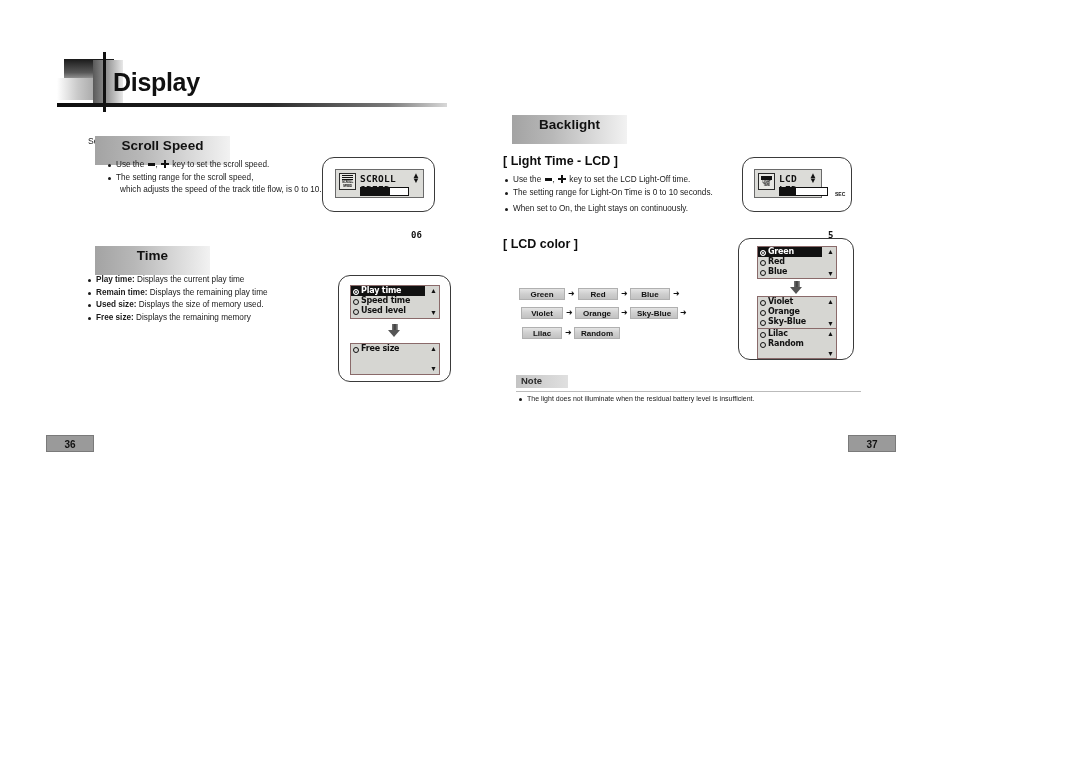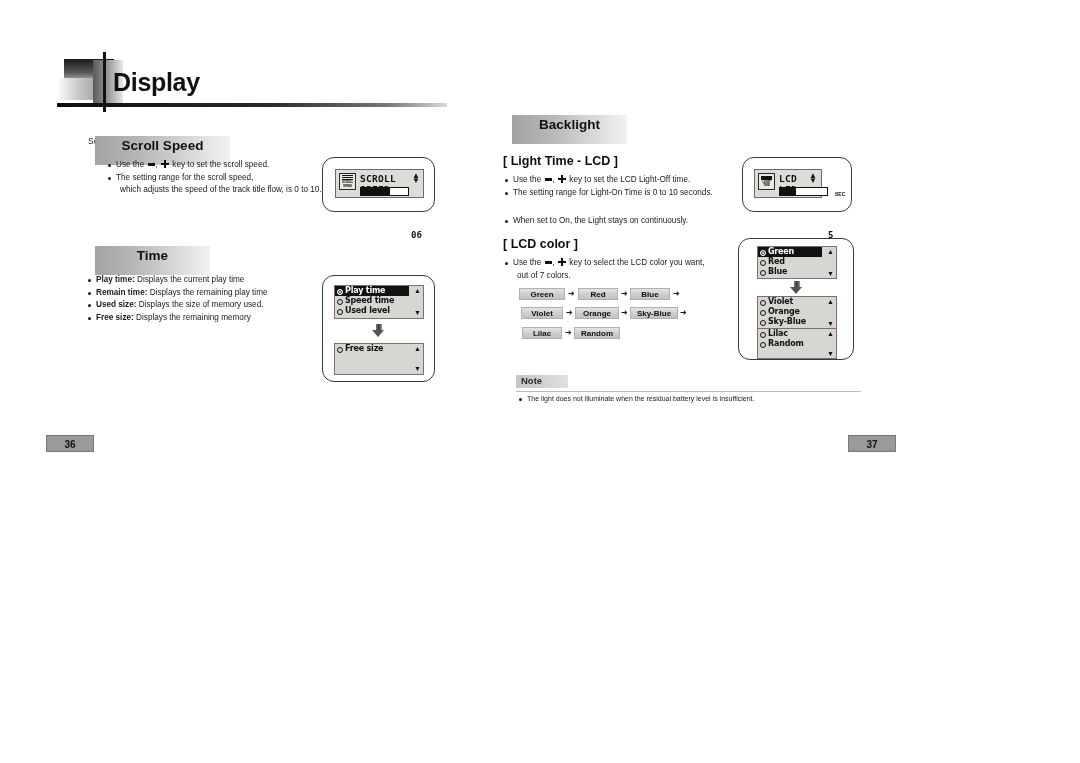--- a/index.html
+++ b/index.html
@@ -162,21 +162,21 @@
 
   <div class="sect-bar" style="left:95px; top:246px; width:115px;">Time</div>
 
   <div class="blist" style="left:88px; top:274px;">
     <div class="bline"><b>Play time:</b><span> Displays the current play time</span></div>
     <div class="bline"><b>Remain time:</b><span> Displays the remaining play time</span></div>
     <div class="bline"><b>Used size:</b><span> Displays the size of memory used.</span></div>
     <div class="bline"><b>Free size:</b><span> Displays the remaining memory</span></div>
   </div>
 
-  <div class="dev" style="left:322px; top:275px; width:113px; height:107px;">
+  <div class="dev" style="left:338px; top:275px; width:113px; height:107px;">
     <div class="mlist" style="left:11px; top:9px; width:90px; height:34px;">
       <div class="mitem sel">Play time</div>
       <div class="mitem">Speed time</div>
       <div class="mitem">Used level</div>
       <span class="m-up" style="top:1px;">▲</span>
       <span class="m-dn" style="bottom:2px;">▼</span>
     </div>
     <div class="arrow-dn" style="left:49px; top:48px;">
       <span class="shaft"></span>
       <span class="head"></span>
@@ -190,21 +190,21 @@
 
   <div class="pgnum" style="left:46px; top:435px;">36</div>
 
   <div class="sect-bar" style="left:512px; top:115px; width:115px;">Backlight</div>
 
   <div class="sub-head" style="left:503px; top:154px;">[ Light Time - LCD ]</div>
 
   <div class="blist" style="left:505px; top:174px;">
     <div class="bline">Use the <span class="kminus"></span>, <span class="kplus"></span> key to set the LCD Light-Off time.</div>
     <div class="bline" style="margin-top:0;">The setting range for Light-On Time is 0 to 10 seconds.</div>
-    <div class="bline" style="margin-top:16px;">When set to On, the Light stays on continuously.</div>
+    <div class="bline" style="margin-top:4px;">When set to On, the Light stays on continuously.</div>
   </div>
 
   <div class="dev" style="left:742px; top:157px; width:110px; height:55px;">
     <div class="lcd" style="left:11px; top:11px; width:68px; height:29px;">
       <div class="lcd-icon">
         <span class="ic-blk"></span>
         <span class="ic-t">LIGHT</span>
         <span class="ic-t">TIME</span>
       </div>
       <div class="lcd-title" style="left:24px; top:3px;">LCD LED</div>
@@ -212,24 +212,20 @@
       <div class="bar-track" style="left:24px; top:17px; width:49px; height:9px;">
         <div class="bar-fill" style="width:34%;"></div>
       </div>
       <div class="bar-val" style="left:73px; top:16px;">5</div>
       <div class="bar-unit" style="left:80px; top:21px;">SEC</div>
     </div>
   </div>
 
   <div class="sub-head" style="left:503px; top:237px;">[ LCD color ]</div>
 
-  <div class="blist" style="left:505px; top:257px;">
-    <div class="bline">Use the <span class="kminus"></span>, <span class="kplus"></span> key to select the LCD color you want,</div>
-    <div class="bline cont">out of 7 colors.</div>
-  </div>
 
   <div class="chip" style="left:519px; top:288px; width:46px;">Green</div>
   <span class="arr" style="left:568px; top:288px;">➜</span>
   <div class="chip" style="left:578px; top:288px; width:40px;">Red</div>
   <span class="arr" style="left:621px; top:288px;">➜</span>
   <div class="chip" style="left:630px; top:288px; width:40px;">Blue</div>
   <span class="arr" style="left:673px; top:288px;">➜</span>
 
   <div class="chip" style="left:521px; top:307px; width:42px;">Violet</div>
   <span class="arr" style="left:566px; top:307px;">➜</span>

